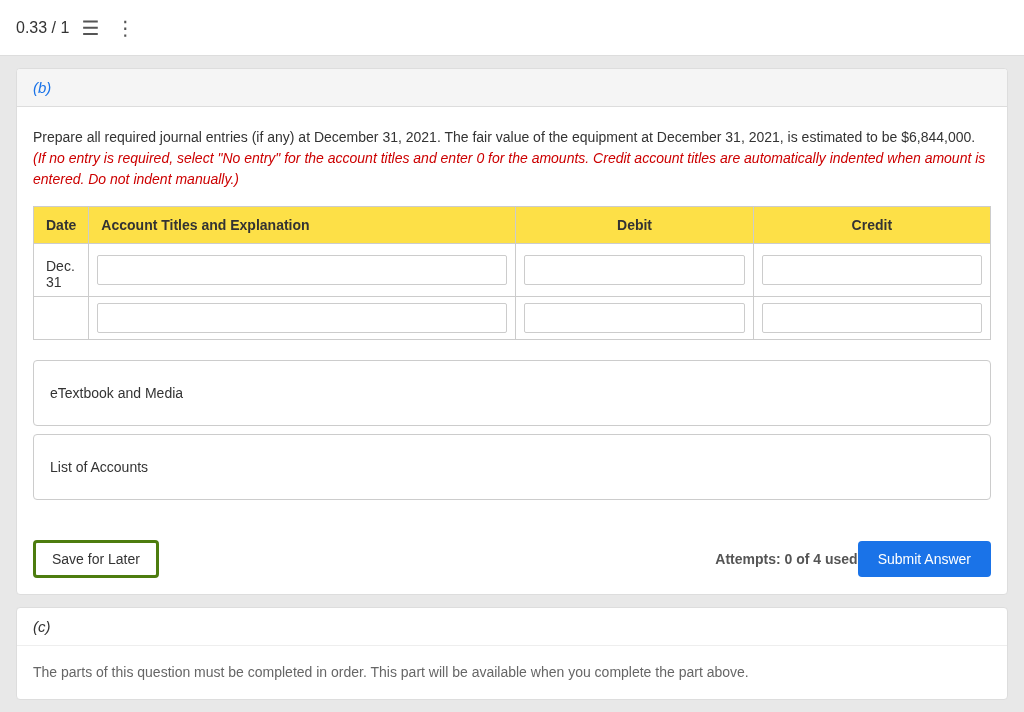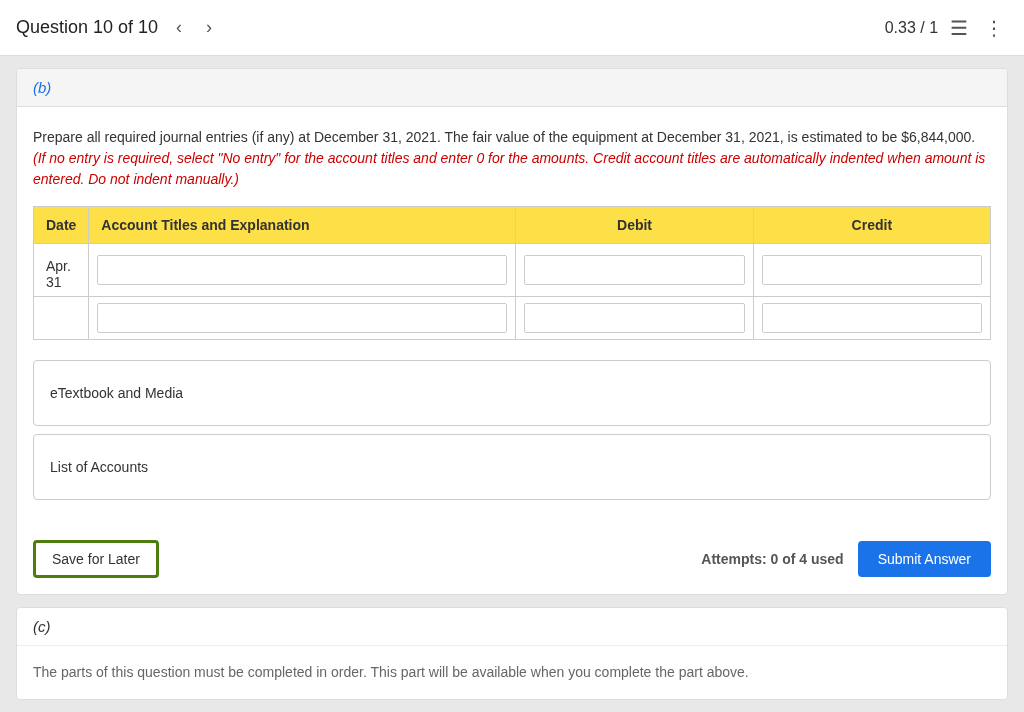--- a/index.html
+++ b/index.html
@@ -169,21 +169,20 @@
       border: 3px solid #4d7c0f;
       border-radius: 4px;
       padding: 8px 16px;
       font-size: 14px;
       cursor: pointer;
       color: #333;
     }
     .footer-right {
       display: flex;
       align-items: center;
-      gap: 14px;
     }
     .attempts-text {
       font-size: 14px;
       color: #555;
       font-weight: 600;
     }
     .submit-btn {
       background: #1a73e8;
       color: #fff;
       border: none;
@@ -213,25 +212,20 @@
       padding: 16px;
       color: #666;
       font-size: 14px;
       line-height: 1.5;
     }
   </style>
 </head>
 <body>
 
 <div class="top-bar">
-  <div class="top-bar-left">
-    <span class="question-title">Question 10 of 10</span>
-    <button class="nav-arrow">‹</button>
-    <button class="nav-arrow">›</button>
-  </div>
   <div class="top-bar-right">
     <span class="score-display">0.33 / 1</span>
     <button class="icon-btn">☰</button>
     <button class="icon-btn">⋮</button>
   </div>
 </div>
 
 <div class="main-content">
 
   <div class="part-card">
@@ -248,21 +242,21 @@
           <tr>
             <th>Date</th>
             <th>Account Titles and Explanation</th>
             <th class="center">Debit</th>
             <th class="center">Credit</th>
           </tr>
         </thead>
         <tbody>
 
           <tr>
-            <td class="date-cell">Apr. 31</td>
+            <td class="date-cell">Dec. 31</td>
             <td class="account-cell">
               <input type="text" placeholder="" style="">
             </td>
             <td class="debit-cell">
               <input type="text" placeholder="" style="">
             </td>
             <td class="credit-cell">
               <input type="text" placeholder="" style="">
             </td>
           </tr>

